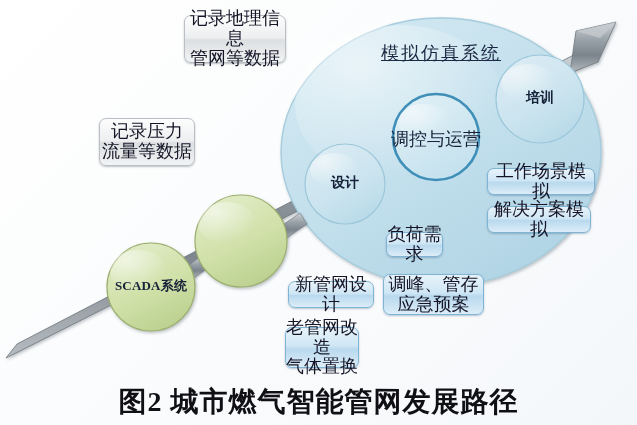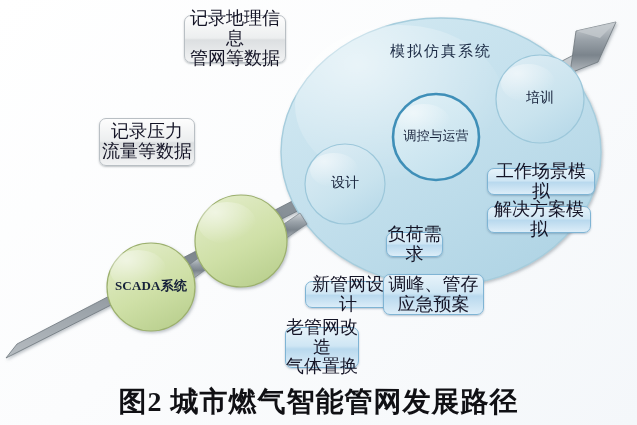--- a/index.html
+++ b/index.html
@@ -24,23 +24,23 @@
     line-height:1.12;
     white-space:pre-line;
     pointer-events:none;
     font-family:"Liberation Serif","DejaVu Serif",serif;
   }
 
   
   .green-text{font-size:13px;font-weight:700;color:#16213a;letter-spacing:.2px;}
 
   
-  .blue-text{font-size:14px;color:#16213a;}
-  .core-text{font-size:13px;color:#16213a;}
-  .ellipse-title{font-size:15px;color:#1b2a44;letter-spacing:2px;}
+  .blue-text{font-size:14px;color:#16213a;font-weight:bold;}
+  .core-text{font-size:18px;color:#16213a;}
+  .ellipse-title{font-size:18px;color:#1b2a44;letter-spacing:2px;text-decoration:underline;}
 
   
   .box{
     position:absolute;
     border-radius:7px;
     display:flex;align-items:center;justify-content:center;
     text-align:center;
     line-height:1.1;
     white-space:pre-line;
     font-size:18px;
@@ -181,21 +181,21 @@
   <div class="node-label core-text" style="left:391px;top:129px;width:90px;">调控与运营</div>
 
   <div class="node-label blue-text" style="left:510px;top:90px;width:60px;">培训</div>
 
   <div class="box box-gray" style="left:99px;top:118px;width:96px;height:48px;">记录压力
 流量等数据</div>
 
   <div class="box box-gray" style="left:184px;top:15px;width:102px;height:48px;">记录地理信息
 管网等数据</div>
 
-  <div class="box box-blue" style="left:288px;top:281px;width:86px;height:27px;margin-left:17px;">新管网设计</div>
+  <div class="box box-blue" style="left:288px;top:281px;width:86px;height:27px;">新管网设计</div>
 
   <div class="box box-blue" style="left:285px;top:327px;width:74px;height:41px;">老管网改造
 气体置换</div>
 
   <div class="box box-blue" style="left:386px;top:232px;width:57px;height:25px;">负荷需求</div>
 
   <div class="box box-blue" style="left:383px;top:274px;width:101px;height:41px;">调峰、管存
 应急预案</div>
 
   <div class="box box-blue" style="left:487px;top:168px;width:108px;height:27px;">工作场景模拟</div>

